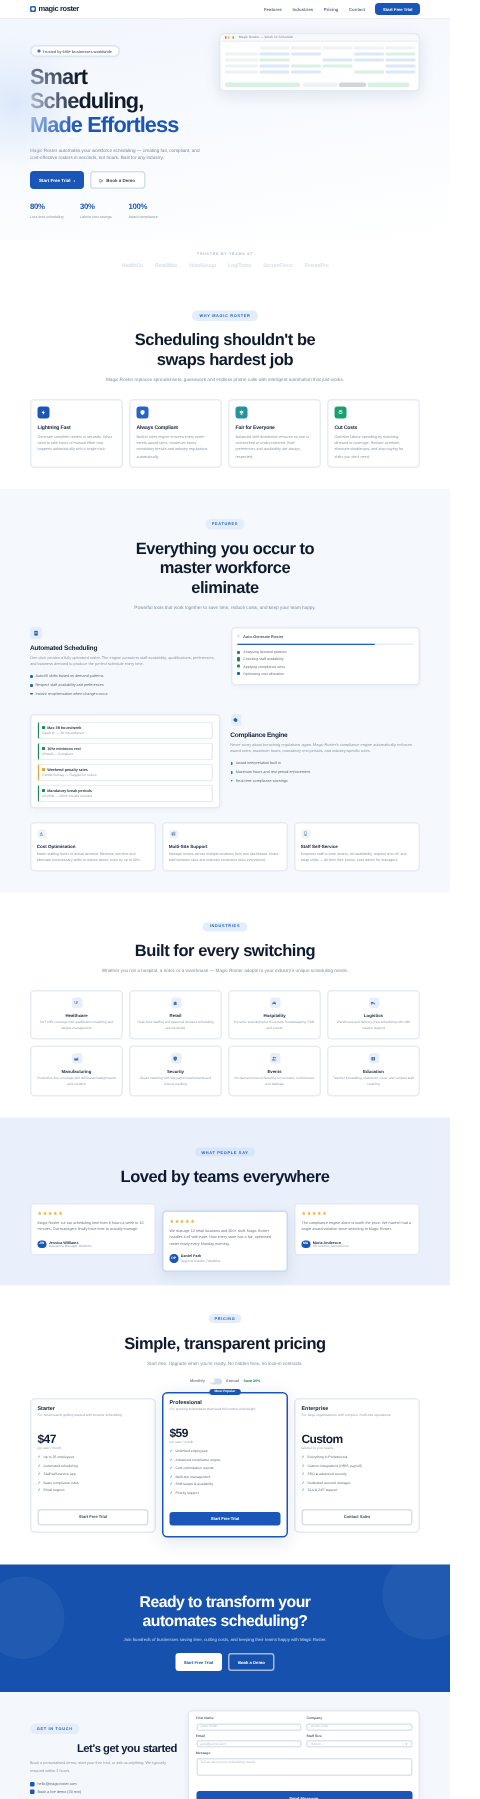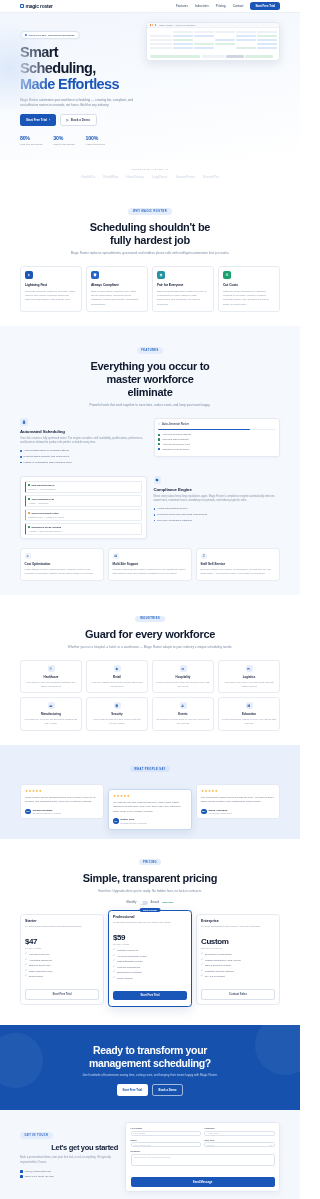--- a/index.html
+++ b/index.html
@@ -333,21 +333,21 @@
         <div class="logo-item">EventsPro</div>
       </div>
     </div>
   </div>
 
   <div class="sec-white">
     <div class="container">
       <div class="center"><span class="eyebrow">Why Magic Roster</span></div>
       <div class="sec-title" style="margin-top:5px;">
         <span>Scheduling shouldn't be</span><br>
-        <span>fully hardest job</span>
+        <span>swaps hardest job</span>
       </div>
       <div class="sec-sub">Magic Roster replaces spreadsheets, guesswork and endless phone calls with intelligent automation that just works.</div>
       <div class="cards4">
         <div class="fcard">
           <div class="ficon" style="background:#1a56b8">
             <svg viewBox="0 0 24 24" fill="#fff">
                 <path d="M13 2L4 14h6l-1 8 9-12h-6l1-8z"></path>
               </svg>
           </div>
           <h4>Lightning Fast</h4>
@@ -524,21 +524,21 @@
           <h5>Staff Self-Service</h5>
           <p>Empower staff to view rosters, set availability, request time off, and swap shifts — all from their phone. Less admin for managers.</p>
         </div>
       </div>
     </div>
   </div>
 
   <div class="sec-white">
     <div class="container">
       <div class="center"><span class="eyebrow">Industries</span></div>
-      <div class="sec-title" style="margin-top:5px;">Guard for every workforce</div>
+      <div class="sec-title" style="margin-top:5px;">Built for every switching</div>
       <div class="sec-sub">Whether you run a hospital, a hotel, or a warehouse — Magic Roster adapts to your industry's unique scheduling needs.</div>
       <div class="ind-grid">
         <div class="ind">
           <div class="ic">
               <svg viewBox="0 0 24 24" fill="#3e73c4">
                 <path d="M11 2v7a4 4 0 108 0V2h-2v7a2 2 0 11-4 0V2h-2zM5 2v8a6 6 0 0012 0h-2a4 4 0 01-8 0V2H5z"></path>
               </svg>
             </div>
           <h5>Healthcare</h5>
           <p>24/7 shift coverage with qualification matching and fatigue management</p>
@@ -606,20 +606,21 @@
           <h5>Education</h5>
           <p>Teacher timetabling, classroom cover, and campus staff rostering</p>
         </div>
       </div>
     </div>
   </div>
 
   <div class="sec-blue">
     <div class="container">
       <div class="center"><span class="eyebrow" style="background:#d9e5f8">What people say</span></div>
+      <div class="sec-title" style="margin-top:5px;">Loved by teams everywhere</div>
       <div class="tcards">
         <div class="tcard">
           <div class="stars">★★★★★</div>
           <div class="tquote">Magic Roster cut our scheduling time from 6 hours a week to 10 minutes. Our managers finally have time to actually manage.</div>
           <div class="tfoot">
             <div class="tav">JW</div>
             <div>
               <div class="tname">Jessica Williams</div>
               <div class="trole">Operations Manager, HealthCo</div>
             </div>
@@ -761,21 +762,21 @@
           <button class="pbtn ghost">Contact Sales</button>
         </div>
       </div>
     </div>
   </div>
 
   <div class="cta">
     <div class="container">
       <h2>
         <span>Ready to transform your</span><br>
-        <span>management scheduling?</span>
+        <span>automates scheduling?</span>
       </h2>
       <p>Join hundreds of businesses saving time, cutting costs, and keeping their teams happy with Magic Roster.</p>
       <div class="cta-btns">
         <button class="cta-white">Start Free Trial</button>
         <button class="cta-ghost">Book a Demo</button>
       </div>
     </div>
   </div>
 
   <div class="contact">

